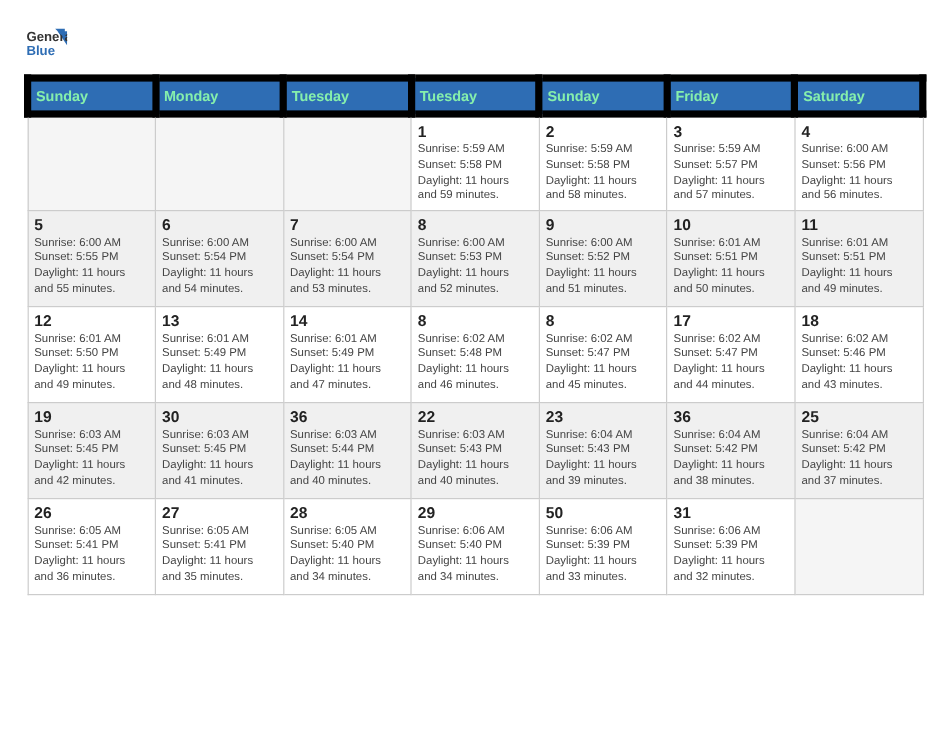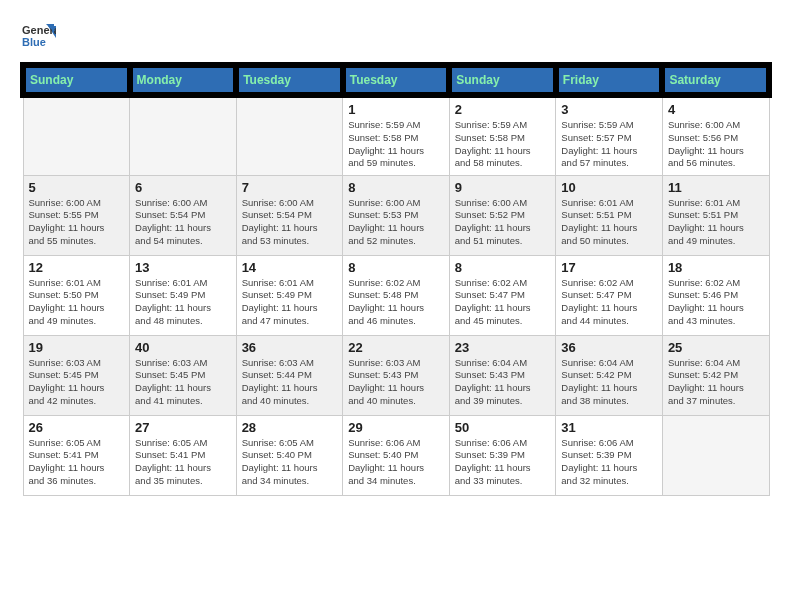--- a/index.html
+++ b/index.html
@@ -249,21 +249,21 @@
         </tr>
         <tr class="row-shaded">
           <td>
             <div class="day-number">19</div>
             <div class="day-info" style="white-space: pre-line;">Sunrise: 6:03 AM
 Sunset: 5:45 PM
 Daylight: 11 hours
 and 42 minutes.</div>
           </td>
           <td>
-            <div class="day-number">40</div>
+            <div class="day-number">30</div>
             <div class="day-info" style="white-space: pre-line;">Sunrise: 6:03 AM
 Sunset: 5:45 PM
 Daylight: 11 hours
 and 41 minutes.</div>
           </td>
           <td>
             <div class="day-number">36</div>
             <div class="day-info" style="white-space: pre-line;">Sunrise: 6:03 AM
 Sunset: 5:44 PM
 Daylight: 11 hours

